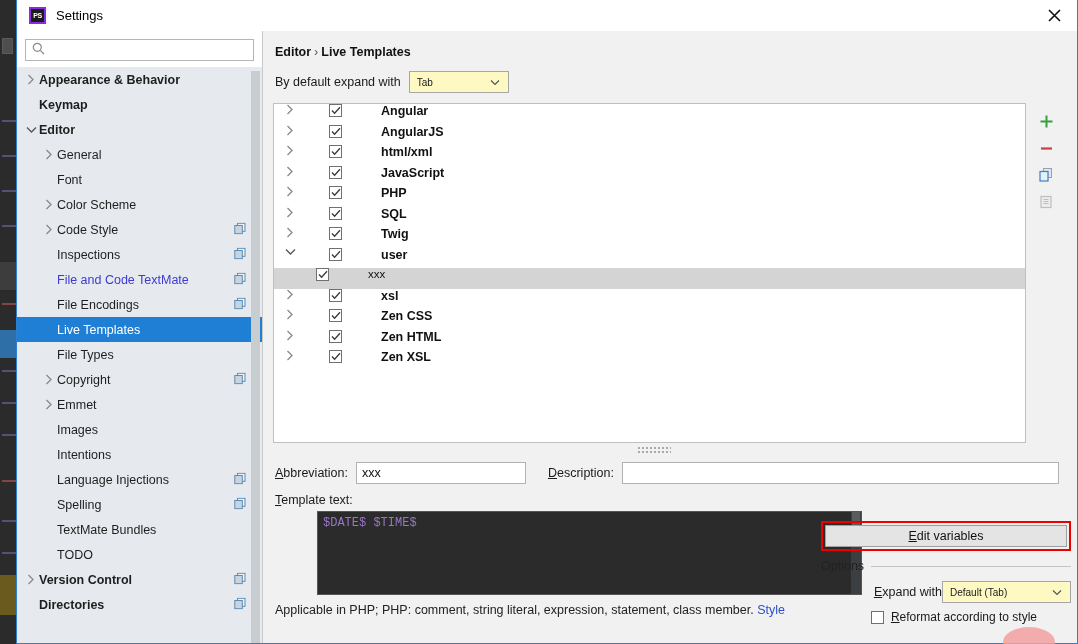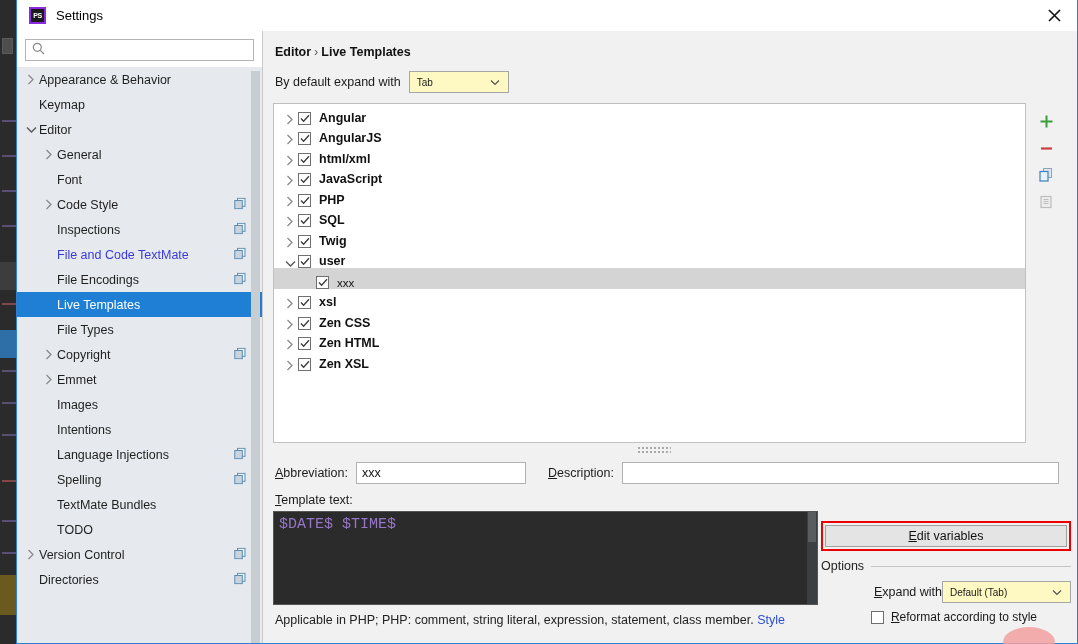--- a/index.html
+++ b/index.html
@@ -99,21 +99,21 @@
     white-space: nowrap;
   }
   .tree-row.selected { background: #1f7fd4; }
   .tree-row.selected .tree-label { color: #ffffff; }
   .tree-arrow {
     width: 16px; min-width: 16px; display: flex;
     align-items: center; justify-content: center;
     color: #8a8a8a;
   }
   .tree-label { font-size: 12.5px; color: #1e1e1e; }
-  .tree-row.lvl0 .tree-label { font-weight: normal; }
+  .tree-row.lvl0 .tree-label { font-weight: bold; }
   .tree-row.lvl1 { padding-left: 24px; }
   .tree-label.link { color: #3a3ad6; }
   .copy-badge {
     position: absolute; right: 16px; top: 50%;
     transform: translateY(-50%);
   }
   #sidebar-scrollbar {
     position: absolute; right: 2px; top: 0;
     width: 9px; height: 100%; background: #e6eaee;
   }
@@ -155,22 +155,22 @@
   }
 
   
   #templates-area { display: flex; }
   #templates-list {
     width: 762px; height: 340px;
     background: #ffffff; border: 1px solid #c0c0c0;
     overflow: hidden; position: relative;
   }
   .tpl-row {
-    height: 20.5px; display: flex; align-items: flex-end;
-    padding-left: 8px; white-space: nowrap;
+    height: 20.5px; display: flex; align-items: flex-start;
+    padding-left: 8px; white-space: nowrap; gap: 31px;
   }
   .tpl-row.selected { background: #d4d4d4; }
   .tpl-arrow {
     width: 16px; min-width: 16px;
     display: flex; align-items: center; justify-content: center;
     color: #777;
   }
   .tpl-check {
     width: 13px; height: 13px; min-width: 13px;
     border: 1px solid #707070; background: #fff;
@@ -217,25 +217,26 @@
     border: 1px solid #b2b2b2;
     font-family: "Liberation Sans", sans-serif; font-size: 12.5px;
     padding: 0 5px; outline: none; color: #111;
   }
   #abbrev-input { width: 170px; }
   #desc-input { width: 437px; }
 
   
   #tpl-text-label { margin: 9px 0 4px 2px; font-size: 12.5px; }
   #tpl-editor {
-    width: 545px; height: 94px;
+    width: 545px; height: 84px;
     background: #2b2b2b; border: 1px solid #555;
     position: relative; overflow: hidden;
     font-family: "Liberation Mono", monospace;
-    font-size: 15px;
+    font-size: 12px;
+    margin-left: 44px;
   }
   #tpl-editor .code {
     color: #9876c8; padding: 4px 0 0 5px; white-space: pre;
   }
   #tpl-editor .vscroll {
     position: absolute; right: 0; top: 0;
     width: 10px; height: 100%; background: #3c3f41;
   }
   #tpl-editor .vscroll .thumb {
     position: absolute; left: 1px; top: 0;
@@ -366,20 +367,28 @@
               <span class="tree-arrow">
                 <svg width="8" height="11" viewBox="0 0 8 11">
                   <path d="M1.5 1 L6 5.5 L1.5 10" stroke="#8a8a8a" stroke-width="1.3" fill="none"></path>
                 </svg>
               </span>
               <span class="tree-label">General</span>
             </div>
             <div class="tree-row lvl1">
               <span class="tree-arrow"></span>
               <span class="tree-label">Font</span>
+            </div>
+            <div class="tree-row lvl1">
+              <span class="tree-arrow">
+                <svg width="8" height="11" viewBox="0 0 8 11">
+                  <path d="M1.5 1 L6 5.5 L1.5 10" stroke="#8a8a8a" stroke-width="1.3" fill="none"></path>
+                </svg>
+              </span>
+              <span class="tree-label">Color Scheme</span>
             </div>
             <div class="tree-row lvl1">
               <span class="tree-arrow">
                 <svg width="8" height="11" viewBox="0 0 8 11">
                   <path d="M1.5 1 L6 5.5 L1.5 10" stroke="#8a8a8a" stroke-width="1.3" fill="none"></path>
                 </svg>
               </span>
               <span class="tree-label">Code Style</span>
               <span class="copy-badge"><svg width="12" height="12" viewBox="0 0 12 12">
                   <rect x="3.5" y="0.8" width="7.5" height="8" fill="#eef2f6" stroke="#5b8cb5" stroke-width="1"></rect>

